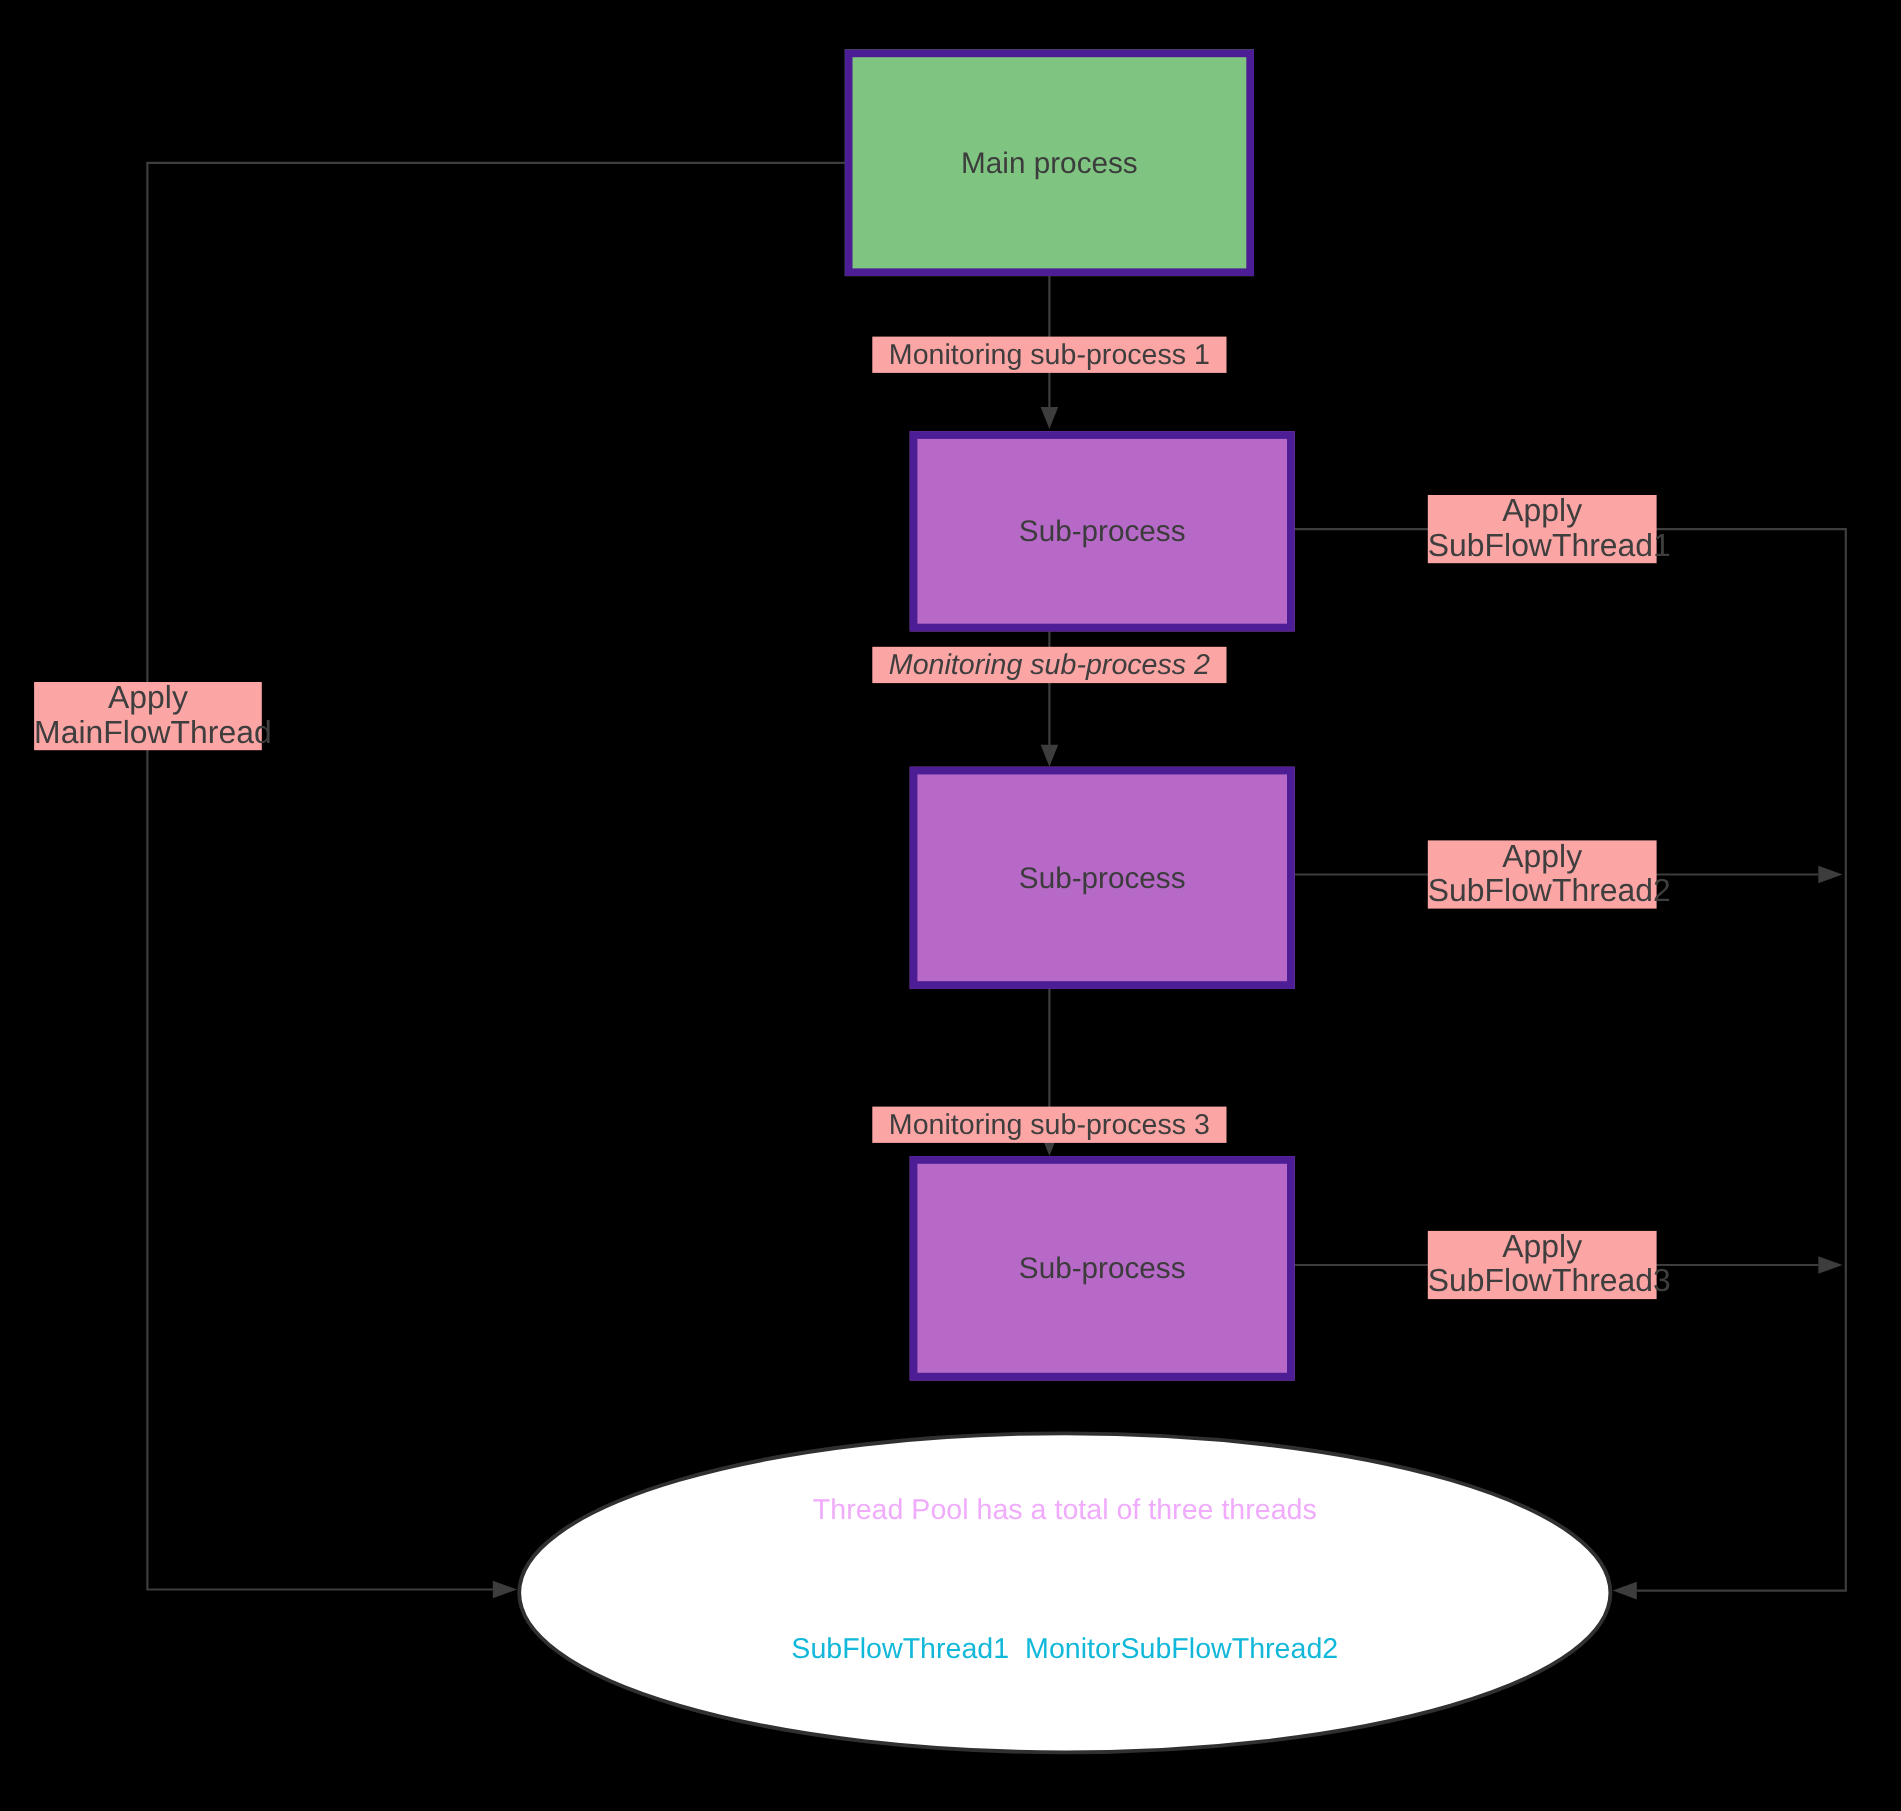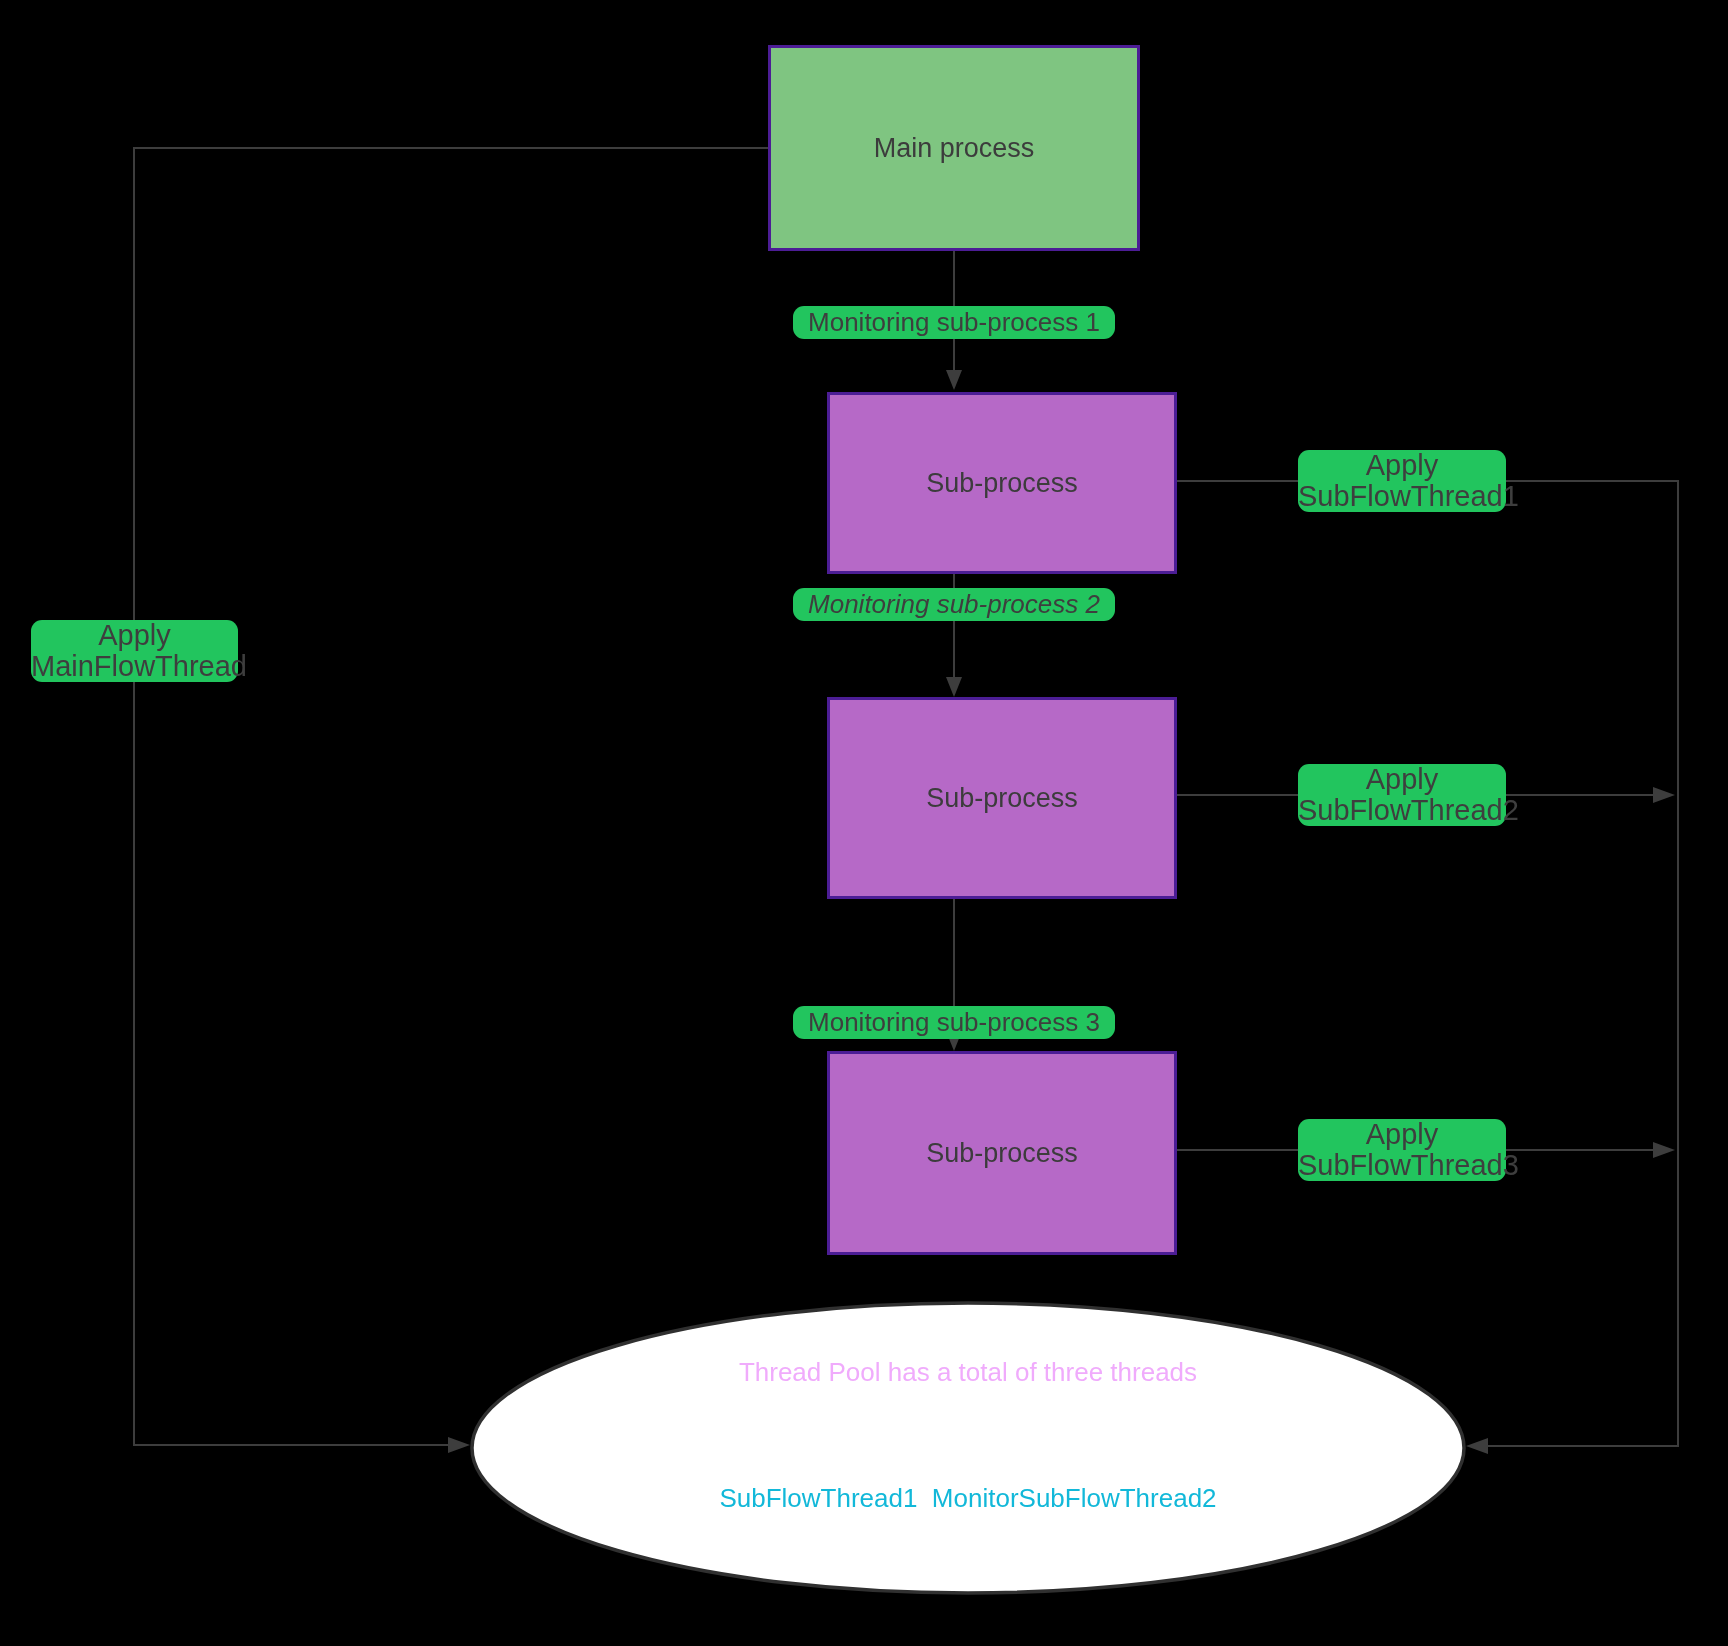--- a/index.html
+++ b/index.html
@@ -17,38 +17,37 @@
   }
   #wires {
     position: absolute;
     left: 0; top: 0;
     z-index: 1;
   }
   .node {
     position: absolute;
     z-index: 2;
     box-sizing: border-box;
-    border: 3px solid #4c1d95;
+    border: 7px solid #4c1d95;
     display: flex;
     align-items: center;
     justify-content: center;
     font-size: 27px;
     color: #3C3C3C;
   }
   .node.green { background: #7FC581; }
   .node.purple { background: #B669C7; margin-left: 48px; }
 
   .edge-label {
     position: absolute;
     z-index: 2;
-    background: #22c55e;
+    background: #fca5a5;
     color: #3E3E3E;
     text-align: center;
     white-space: nowrap;
-    border-radius: 11px;
   }
   .edge-label.one-line {
     font-size: 26px;
     line-height: 33px;
     height: 33px;
     width: 322px;
     left: 793px;
   }
   .edge-label.two-line {
     font-size: 29px;

